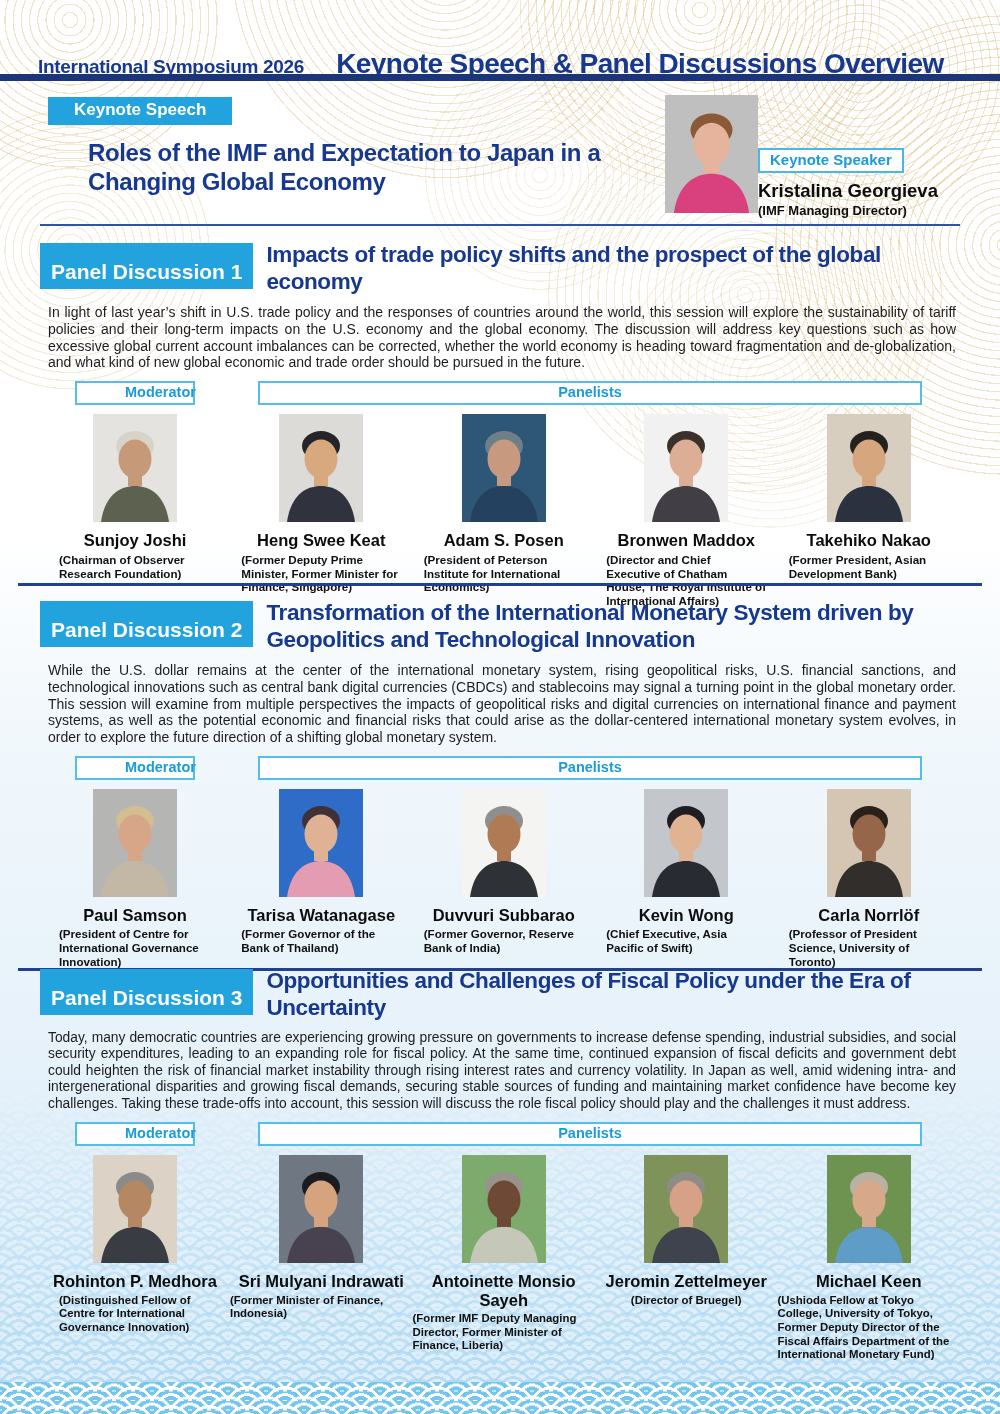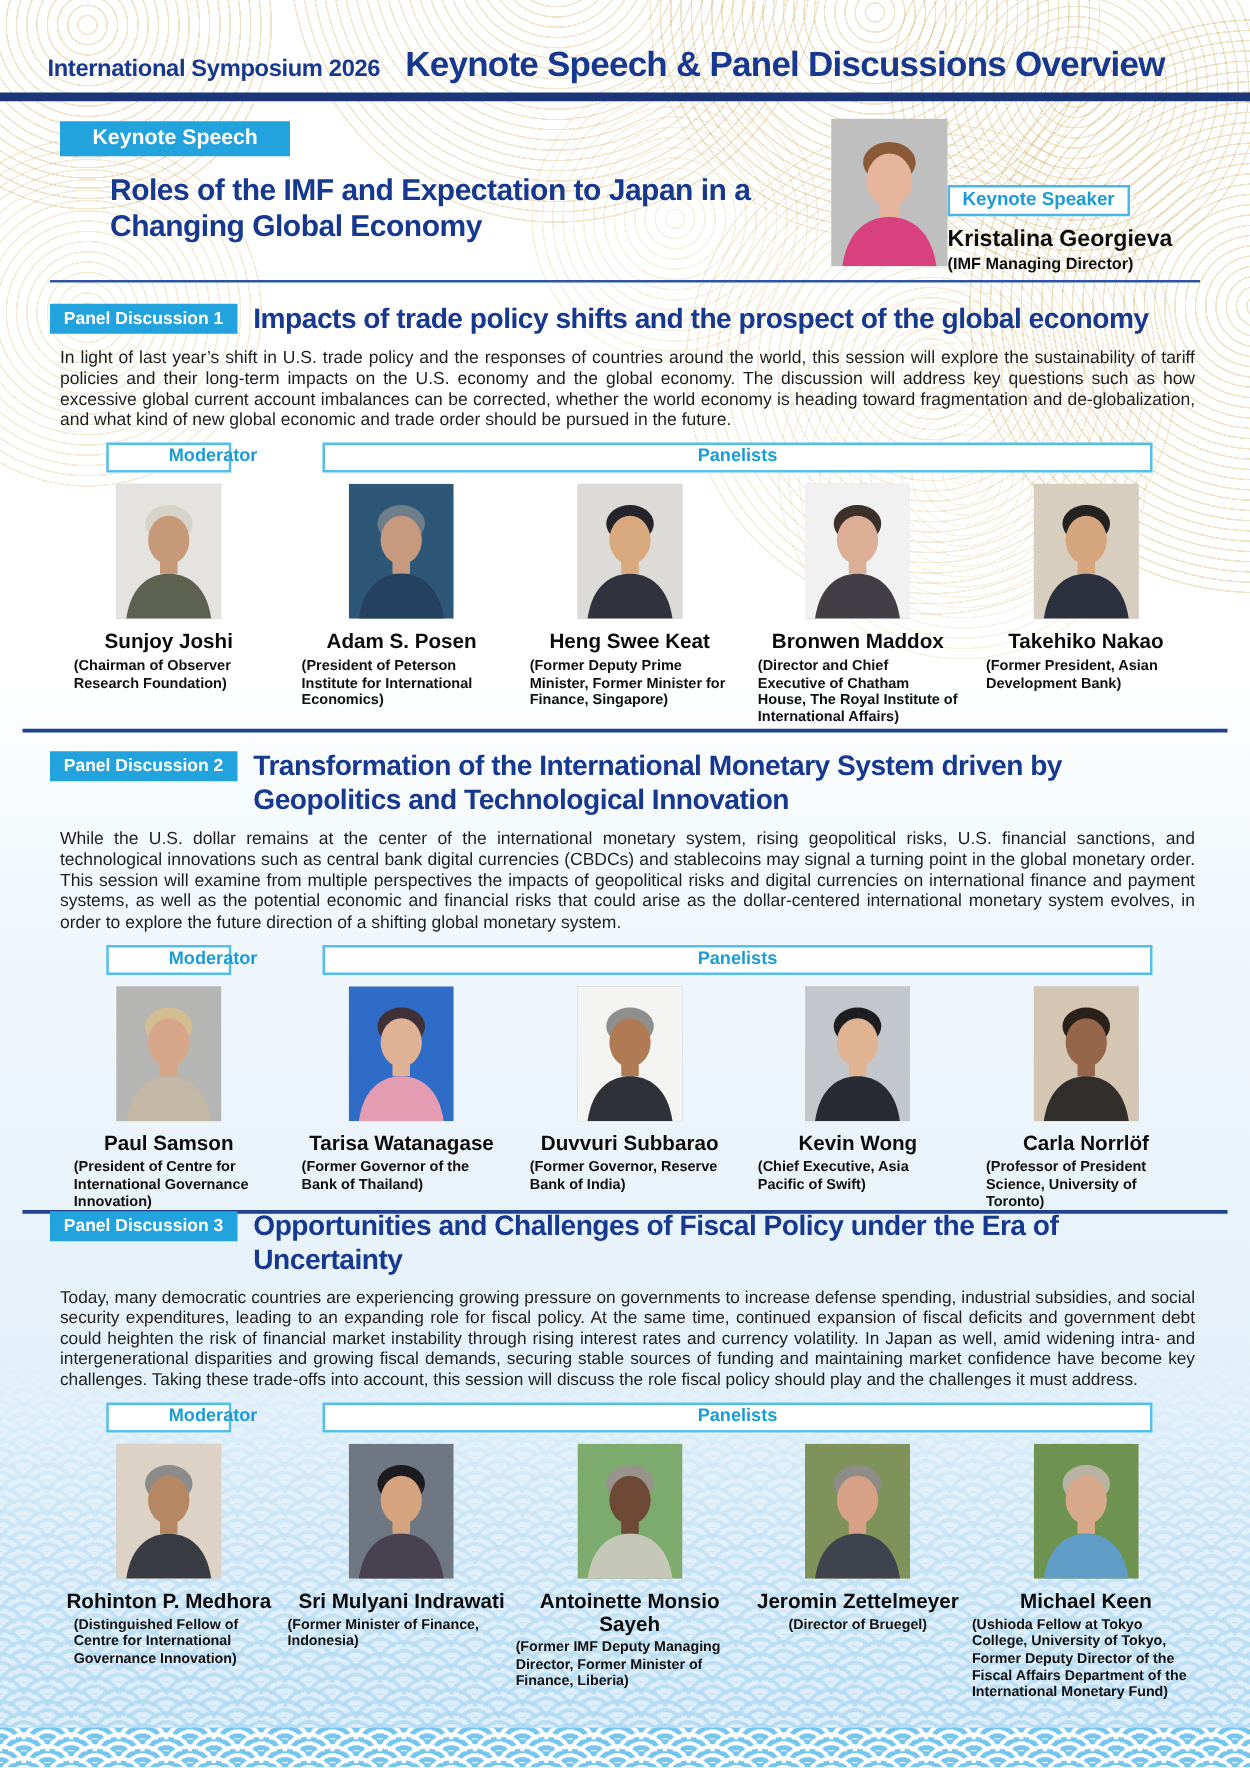--- a/index.html
+++ b/index.html
@@ -27,21 +27,21 @@
     -webkit-mask-image:linear-gradient(180deg,transparent 0,rgba(0,0,0,.55) 45%,#000 90%);
     mask-image:linear-gradient(180deg,transparent 0,rgba(0,0,0,.55) 45%,#000 90%);}
   .seigaiha-bottom{position:absolute;left:0;right:0;bottom:0;height:32px;pointer-events:none;background-color:#74c6ef;
     background-image:
       radial-gradient(circle 23px at 50% 138%, rgba(255,255,255,0) 0 5px, #ffffff 5px 8px, rgba(255,255,255,0) 8px 12px, #ffffff 12px 15px, rgba(255,255,255,0) 15px 19px, #ffffff 19px 22px, rgba(255,255,255,0) 22px),
       radial-gradient(circle 23px at 50% 138%, rgba(255,255,255,0) 0 5px, #ffffff 5px 8px, rgba(255,255,255,0) 8px 12px, #ffffff 12px 15px, rgba(255,255,255,0) 15px 19px, #ffffff 19px 22px, rgba(255,255,255,0) 22px);
     background-size:38px 19px,38px 19px;background-position:0 0,19px 9.5px;}
   
   .hdr{position:absolute;left:38px;top:32px;right:12px;display:flex;align-items:baseline;gap:16px;z-index:2;}
   .hdr .event{font-size:19px;font-weight:bold;color:#16388e;letter-spacing:-0.3px;white-space:nowrap;}
-  .hdr h1{margin:4px;font-size:28px;font-weight:bold;color:#16388e;letter-spacing:-0.6px;white-space:nowrap;}
+  .hdr h1{margin:16px;font-size:28px;font-weight:bold;color:#16388e;letter-spacing:-0.6px;white-space:nowrap;}
   .top-bar{position:absolute;left:0;top:74px;width:100%;height:7px;background:#1a3578;z-index:2;}
   
   .keynote{position:absolute;left:48px;top:97px;right:30px;height:125px;z-index:2;}
   .badge{display:inline-block;background:#22a3dd;color:#fff;font-weight:bold;}
   .k-badge{font-size:17px;padding:3px 26px 5px;}
   .k-title{margin:13px 0 0;font-size:24px;font-weight:bold;color:#16388e;line-height:1.22;letter-spacing:-0.4px;}
   .k-title span{display:block;margin-left:40px;}
   .k-right{position:absolute;left:617px;top:-2px;display:flex;gap:0;}
   .portrait{position:relative;overflow:hidden;background:#ccc;}
   .portrait svg{display:block;width:100%;height:100%;}
@@ -51,29 +51,29 @@
   .k-name{margin-top:7px;font-size:18.5px;font-weight:bold;color:#0d0d0d;}
   .k-role{margin-top:1px;font-size:13px;font-weight:bold;color:#0d0d0d;}
   
   .thin-div{position:absolute;left:40px;width:920px;height:2px;background:#2e55a5;z-index:2;}
   .thick-div{position:absolute;left:18px;width:964px;height:3px;background:#1f4190;z-index:2;}
   .d1{top:224px;} .d2{top:583px;} .d3{top:968px;}
   
   .panel{position:absolute;left:40px;width:920px;z-index:2;}
   .p1{top:241px;} .p2{top:599px;} .p3{top:967px;}
   .panel-head{display:flex;gap:13px;align-items:flex-start;}
-  .p-badge{font-size:14px;padding:3px 11px 5px;margin-top:2px;white-space:nowrap;flex:none;}
+  .p-badge{font-size:21px;padding:17px 11px 5px;margin-top:2px;white-space:nowrap;flex:none;}
   .panel-title{margin:0;font-size:22.5px;font-weight:bold;color:#16388e;line-height:1.2;letter-spacing:-0.4px;}
   .panel-title span{display:block;}
   .panel-desc{margin:9px 4px 0 8px;font-size:14px;line-height:1.2;color:#1d1d1d;text-align:justify;}
   .p3 .panel-desc{font-size:13.8px;line-height:1.19;}
   .labels-row{display:flex;margin-top:10px;align-items:stretch;}
   .mod-slot{width:190px;display:flex;justify-content:center;flex:none;}
   .label-box{background:#fff;border:2px solid #53bfe9;color:#1b9cd8;font-weight:bold;font-size:14.5px;text-align:center;padding:1px 0 3px;box-sizing:border-box;}
-  .mod-box{width:100px;padding-left:48px;}
+  .mod-box{width:120px;padding-left:48px;}
   .panelists-box{flex:1;margin-left:28px;margin-right:38px;}
   .people-row{display:flex;margin-top:9px;}
   .person{flex:1;min-width:0;}
   .person.moderator{flex:none;width:190px;}
   .p-photo{width:84px;height:108px;margin:0 auto;}
   .person-name{margin-top:9px;font-size:16.5px;font-weight:bold;color:#0c0c0c;text-align:center;line-height:1.12;}
   .person-role{width:fit-content;max-width:160px;margin:3px auto 0;font-size:11.6px;font-weight:bold;color:#101010;line-height:1.2;text-align:left;}
   .person.moderator .person-role{max-width:152px;}
   .p3 .person-role{max-width:186px;font-size:11.4px;}
 </style>
@@ -148,44 +148,44 @@
               <ellipse cx="42" cy="32" rx="19" ry="15" style="fill:var(--phair)"></ellipse>
               <rect x="35" y="52" width="14" height="20" style="fill:var(--pskin)"></rect>
               <ellipse cx="42" cy="45" rx="16.5" ry="19.5" style="fill:var(--pskin)"></ellipse>
               <path d="M8 108 C12 80 28 72 42 72 C56 72 72 80 76 108 Z" style="fill:var(--pshirt)"></path>
             </svg>
         </div>
         <div class="person-name">Sunjoy Joshi</div>
         <div class="person-role">(Chairman of Observer Research Foundation)</div>
       </div>
       <div class="person">
+        <div class="portrait p-photo" style="--pbg: #dcdbd7; --phair: #24242a; --pskin: #d8a87e; --pshirt: #30333d;">
+          <svg viewBox="0 0 84 108" preserveAspectRatio="none">
+              <rect width="84" height="108" style="fill:var(--pbg)"></rect>
+              <ellipse cx="42" cy="32" rx="19" ry="15" style="fill:var(--phair)"></ellipse>
+              <rect x="35" y="52" width="14" height="20" style="fill:var(--pskin)"></rect>
+              <ellipse cx="42" cy="45" rx="16.5" ry="19.5" style="fill:var(--pskin)"></ellipse>
+              <path d="M8 108 C12 80 28 72 42 72 C56 72 72 80 76 108 Z" style="fill:var(--pshirt)"></path>
+            </svg>
+        </div>
+        <div class="person-name">Heng Swee Keat</div>
+        <div class="person-role">(Former Deputy Prime Minister, Former Minister for Finance, Singapore)</div>
+      </div>
+      <div class="person">
         <div class="portrait p-photo" style="--pbg: #2e5677; --phair: #6e7f8a; --pskin: #c79a80; --pshirt: #24415f;">
           <svg viewBox="0 0 84 108" preserveAspectRatio="none">
               <rect width="84" height="108" style="fill:var(--pbg)"></rect>
               <ellipse cx="42" cy="32" rx="19" ry="15" style="fill:var(--phair)"></ellipse>
               <rect x="35" y="52" width="14" height="20" style="fill:var(--pskin)"></rect>
               <ellipse cx="42" cy="45" rx="16.5" ry="19.5" style="fill:var(--pskin)"></ellipse>
               <path d="M8 108 C12 80 28 72 42 72 C56 72 72 80 76 108 Z" style="fill:var(--pshirt)"></path>
             </svg>
         </div>
         <div class="person-name">Adam S. Posen</div>
         <div class="person-role">(President of Peterson Institute for International Economics)</div>
-      </div>
-      <div class="person">
-        <div class="portrait p-photo" style="--pbg: #dcdbd7; --phair: #24242a; --pskin: #d8a87e; --pshirt: #30333d;">
-          <svg viewBox="0 0 84 108" preserveAspectRatio="none">
-              <rect width="84" height="108" style="fill:var(--pbg)"></rect>
-              <ellipse cx="42" cy="32" rx="19" ry="15" style="fill:var(--phair)"></ellipse>
-              <rect x="35" y="52" width="14" height="20" style="fill:var(--pskin)"></rect>
-              <ellipse cx="42" cy="45" rx="16.5" ry="19.5" style="fill:var(--pskin)"></ellipse>
-              <path d="M8 108 C12 80 28 72 42 72 C56 72 72 80 76 108 Z" style="fill:var(--pshirt)"></path>
-            </svg>
-        </div>
-        <div class="person-name">Heng Swee Keat</div>
-        <div class="person-role">(Former Deputy Prime Minister, Former Minister for Finance, Singapore)</div>
       </div>
       <div class="person">
         <div class="portrait p-photo" style="--pbg: #f1f1f1; --phair: #3c302b; --pskin: #dcae96; --pshirt: #413f45;">
           <svg viewBox="0 0 84 108" preserveAspectRatio="none">
               <rect width="84" height="108" style="fill:var(--pbg)"></rect>
               <ellipse cx="42" cy="32" rx="19" ry="15" style="fill:var(--phair)"></ellipse>
               <rect x="35" y="52" width="14" height="20" style="fill:var(--pskin)"></rect>
               <ellipse cx="42" cy="45" rx="16.5" ry="19.5" style="fill:var(--pskin)"></ellipse>
               <path d="M8 108 C12 80 28 72 42 72 C56 72 72 80 76 108 Z" style="fill:var(--pshirt)"></path>
             </svg>

